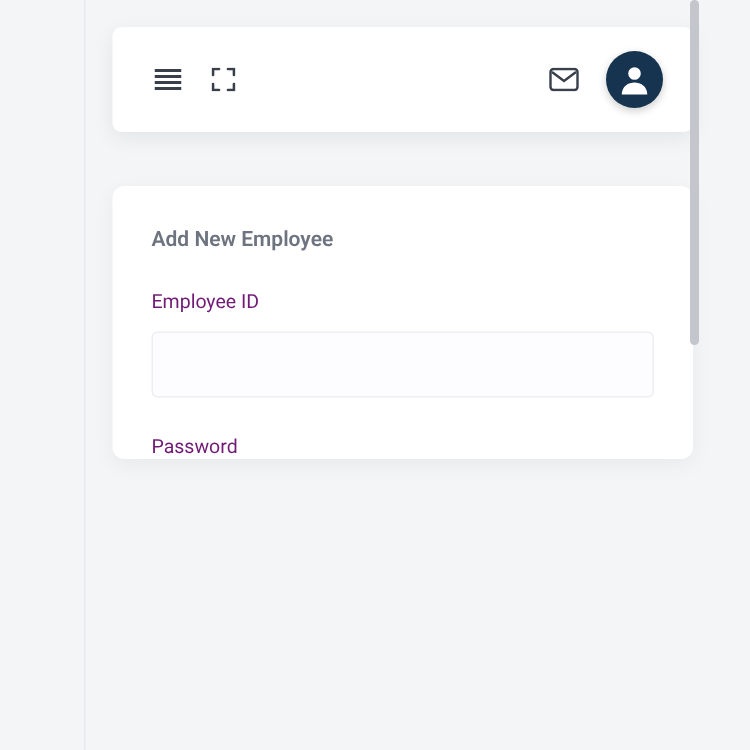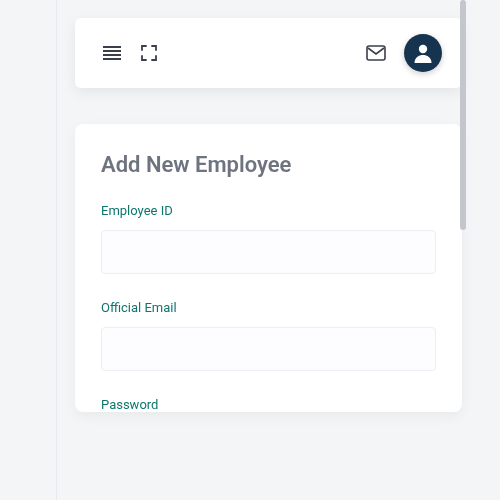--- a/index.html
+++ b/index.html
@@ -46,29 +46,29 @@
     box-shadow: 0 2px 6px rgba(0,0,0,0.2);
     cursor: pointer;
   }
   .card {
     background: #fff;
     border-radius: 8px;
     box-shadow: 0 4px 14px rgba(0,0,0,0.05);
     padding: 28px 26px 0 26px;
   }
   .card-title {
-    font-size: 22px;
+    font-size: 14px;
     font-weight: 600;
     color: #6e7380;
     margin-bottom: 26px;
   }
   .field { margin-bottom: 26px; }
   .field-label {
     font-size: 13px;
-    color: #0f766e;
+    color: #701a75;
     margin-bottom: 12px;
     display: block;
   }
   .field-input {
     width: 100%;
     height: 44px;
     border: 1px solid #eceef3;
     border-radius: 4px;
     background: #fdfdff;
     padding: 0 12px;
@@ -136,22 +136,18 @@
 
   <div class="card">
     <h2 class="card-title">Add New Employee</h2>
 
     <div class="field">
       <label class="field-label">Employee ID</label>
       <input class="field-input" type="text" value="" style="">
     </div>
 
 
-    <div class="field">
-      <label class="field-label">Official Email</label>
-      <input class="field-input" type="text" value="" style="">
-    </div>
 
     <div class="field">
       <label class="field-label">Password</label>
     </div>
   </div>
 </div>
 
 </body></html>

